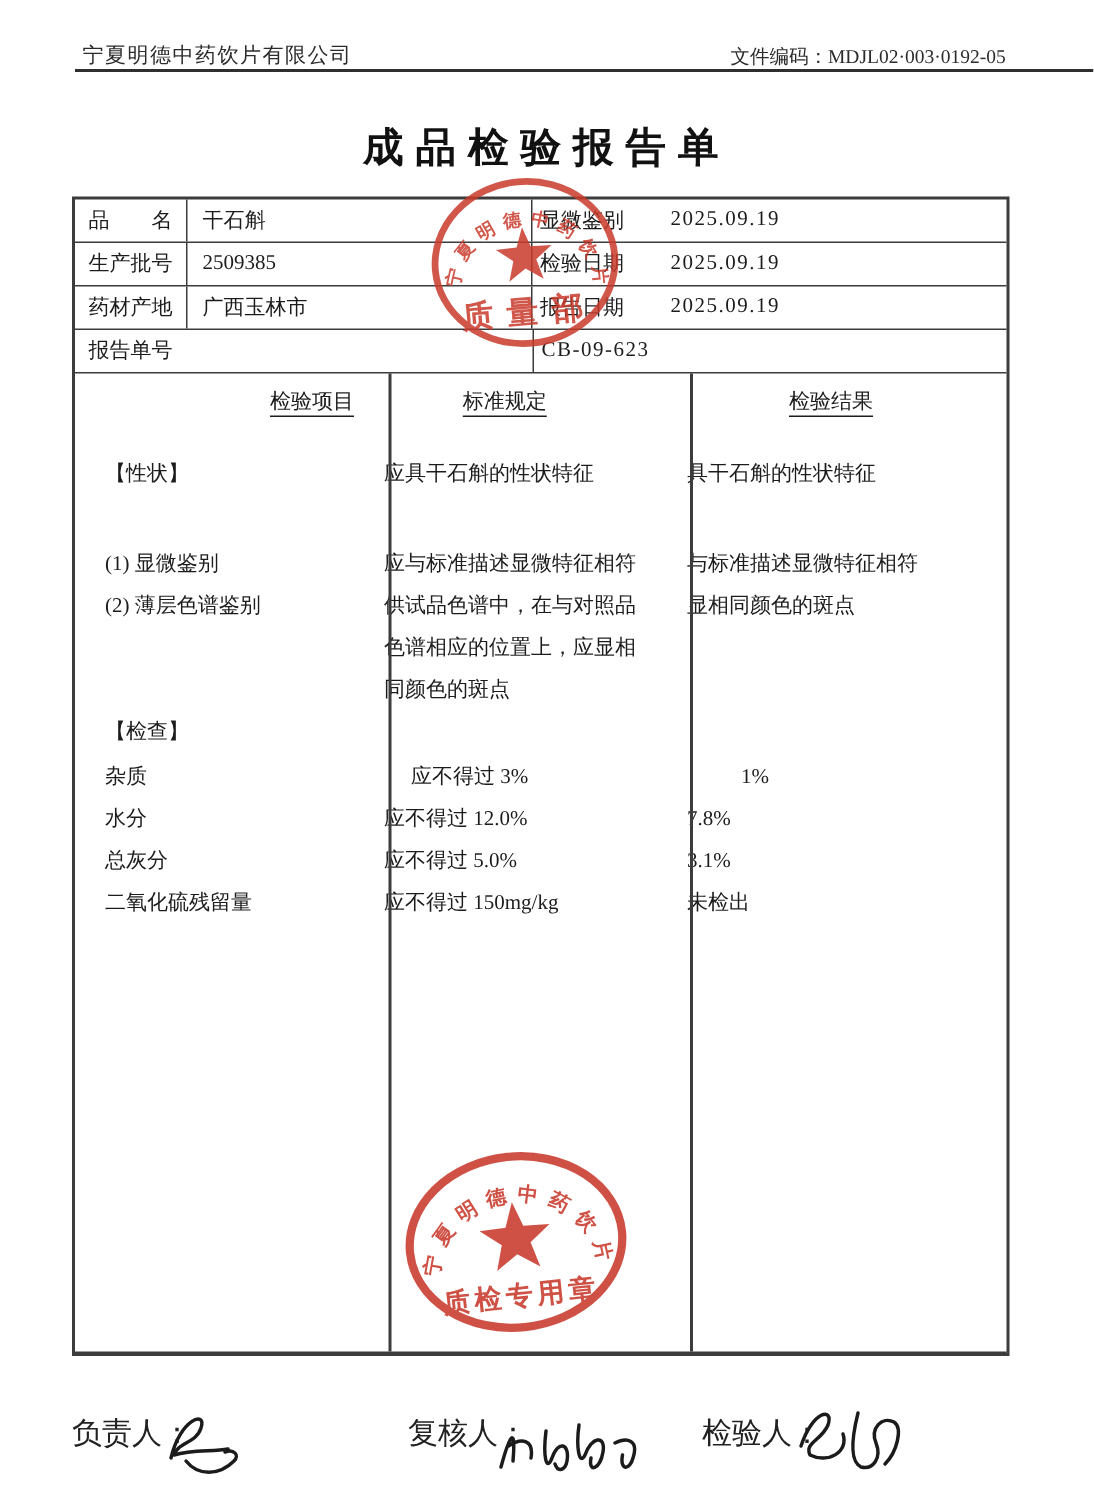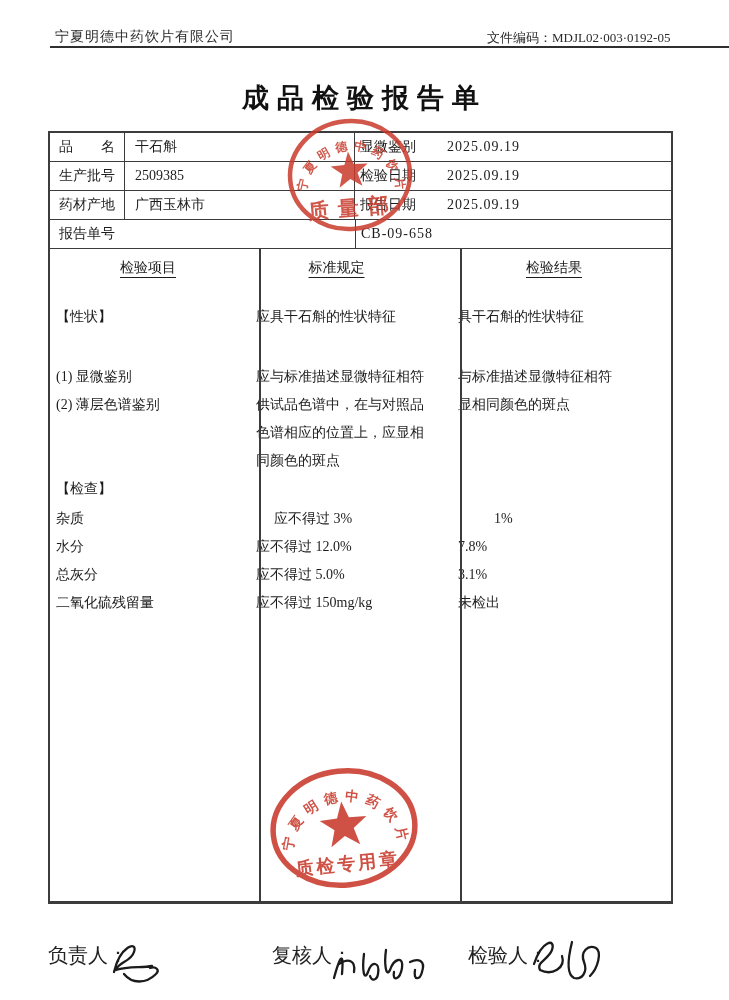--- a/index.html
+++ b/index.html
@@ -26,27 +26,27 @@
   .info-label2{width:88px;padding-left:5px;}
   .info-value2{flex:1;padding-left:4px;letter-spacing:1px;}
   .report-no-label{width:306px;padding-left:9px;border-right:1.5px solid #3c3c3c;}
   .report-no-value{flex:1;padding-left:5px;letter-spacing:1px;}
   
   .spec-section{position:relative;height:653px;border-bottom:1.5px solid #3c3c3c;box-sizing:border-box;}
   .spec-vline{position:absolute;top:0;bottom:0;width:1.5px;background:#3c3c3c;}
   .vline-1{left:209px;}
   .vline-2{left:410px;}
   .spec-header{display:flex;padding-top:10px;}
-  .spec-header .h1{width:186px;padding-left:10px;box-sizing:border-box;text-align:center;}
+  .spec-header .h1{width:186px;padding-left:10px;box-sizing:border-box;text-align:right;}
   .spec-header .h2{width:201px;text-align:center;}
   .spec-header .h3{flex:1;text-align:center;}
   .spec-header span{text-decoration:underline;text-underline-offset:5px;}
   .spec-rows{margin-top:26px;}
   .spec-row{display:flex;line-height:28px;}
-  .spec-row .c1{width:197px;padding-left:6px;box-sizing:border-box;}
+  .spec-row .c1{width:197px;padding-left:20px;box-sizing:border-box;}
   .spec-row .c2{width:200px;padding-left:9px;padding-right:12px;box-sizing:border-box;}
   .spec-row .c3{flex:1;padding-left:11px;box-sizing:border-box;}
   .spec-row:nth-of-type(1){height:30px;}
   .spec-row:nth-of-type(2){height:30px;}
   .spec-row:nth-of-type(3){height:28px;}
   .spec-row:nth-of-type(4){height:84px;}
   .spec-row:nth-of-type(5){height:30px;}
   .spec-row:nth-of-type(6){height:28px;gap:18px;}
   .spec-row:nth-of-type(7){height:28px;}
   .spec-row:nth-of-type(8){height:28px;}
@@ -100,21 +100,21 @@
 
   <div class="info-row">
     <div class="cell info-label">药材产地</div>
     <div class="cell info-value">广西玉林市</div>
     <div class="cell info-label2">报告日期</div>
     <div class="cell info-value2">2025.09.19</div>
   </div>
 
   <div class="info-row">
     <div class="cell report-no-label">报告单号</div>
-    <div class="cell report-no-value">CB-09-658</div>
+    <div class="cell report-no-value">CB-09-623</div>
   </div>
 
   <div class="spec-section">
     <div class="spec-vline vline-1"></div>
     <div class="spec-vline vline-2"></div>
 
     <div class="spec-header">
       <div class="h1"><span>检验项目</span></div>
       <div class="h2"><span>标准规定</span></div>
       <div class="h3"><span>检验结果</span></div>

